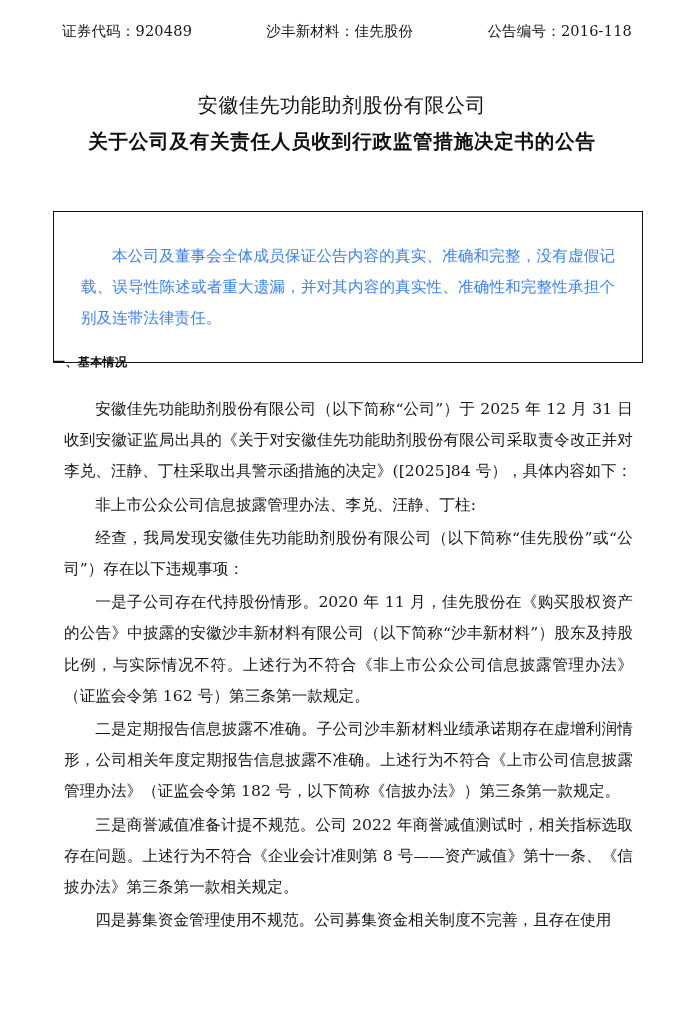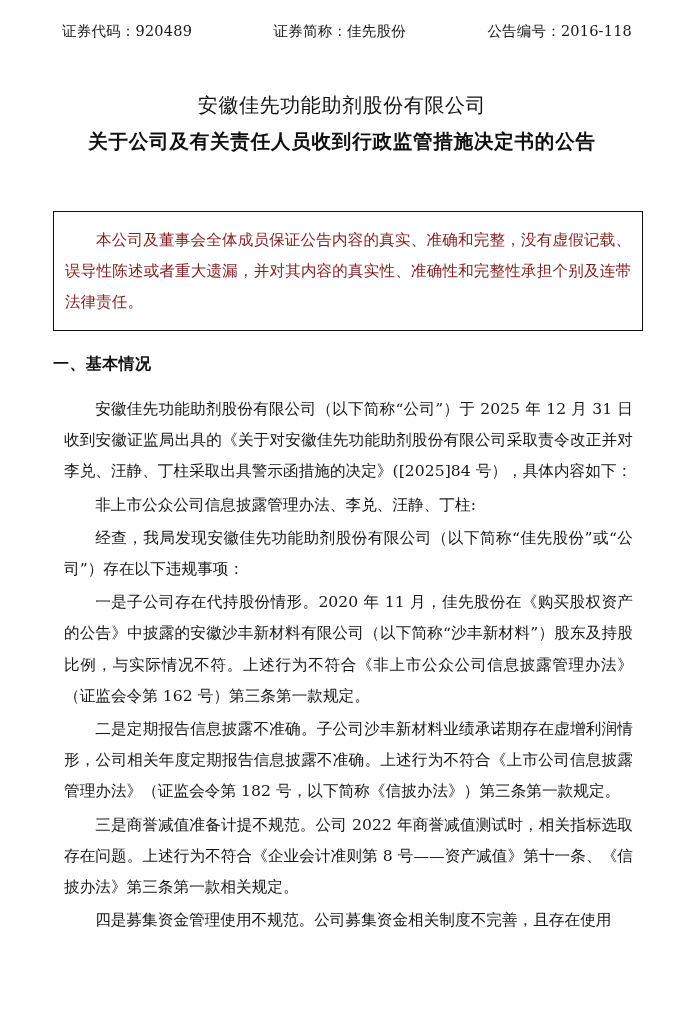--- a/index.html
+++ b/index.html
@@ -81,32 +81,32 @@
     border: 1.3px solid #111111;
     padding: 13px 11px 12px 11px;
   }
   .disclaimer-text {
     font-size: 15.5px;
     line-height: 31px;
     text-align: justify;
     text-align-last: left;
     text-indent: 2em;
     letter-spacing: 0.1px;
-    color: #7f1d1d;
-    margin: 0;
+    color: #3b82f6;
+    margin: 16px;
   }
 
   
   .section-heading {
     position: absolute;
     left: 53px;
     top: 354px;
     font-family: "DejaVu Sans", "Liberation Sans", sans-serif;
     font-weight: bold;
-    font-size: 16px;
+    font-size: 12px;
     letter-spacing: 0.4px;
     color: #101012;
   }
 
   
   .body-block {
     position: absolute;
     left: 62px;
     top: 392px;
     width: 573px;
@@ -123,21 +123,21 @@
     word-break: break-all;
   }
 </style>
 </head>
 <body>
 
 <div class="page">
 
   <div class="doc-header">
     <span class="hdr-cell">证券代码：920489</span>
-    <span class="hdr-cell">证券简称：佳先股份</span>
+    <span class="hdr-cell">沙丰新材料：佳先股份</span>
     <span class="hdr-cell">公告编号：2016-118</span>
   </div>
 
   <div class="title-block">
     <div class="title-main">安徽佳先功能助剂股份有限公司</div>
     <div class="title-sub">关于公司及有关责任人员收到行政监管措施决定书的公告</div>
   </div>
 
   <div class="disclaimer-box">
     <p class="disclaimer-text">本公司及董事会全体成员保证公告内容的真实、准确和完整，没有虚假记载、误导性陈述或者重大遗漏，并对其内容的真实性、准确性和完整性承担个别及连带法律责任。</p>

